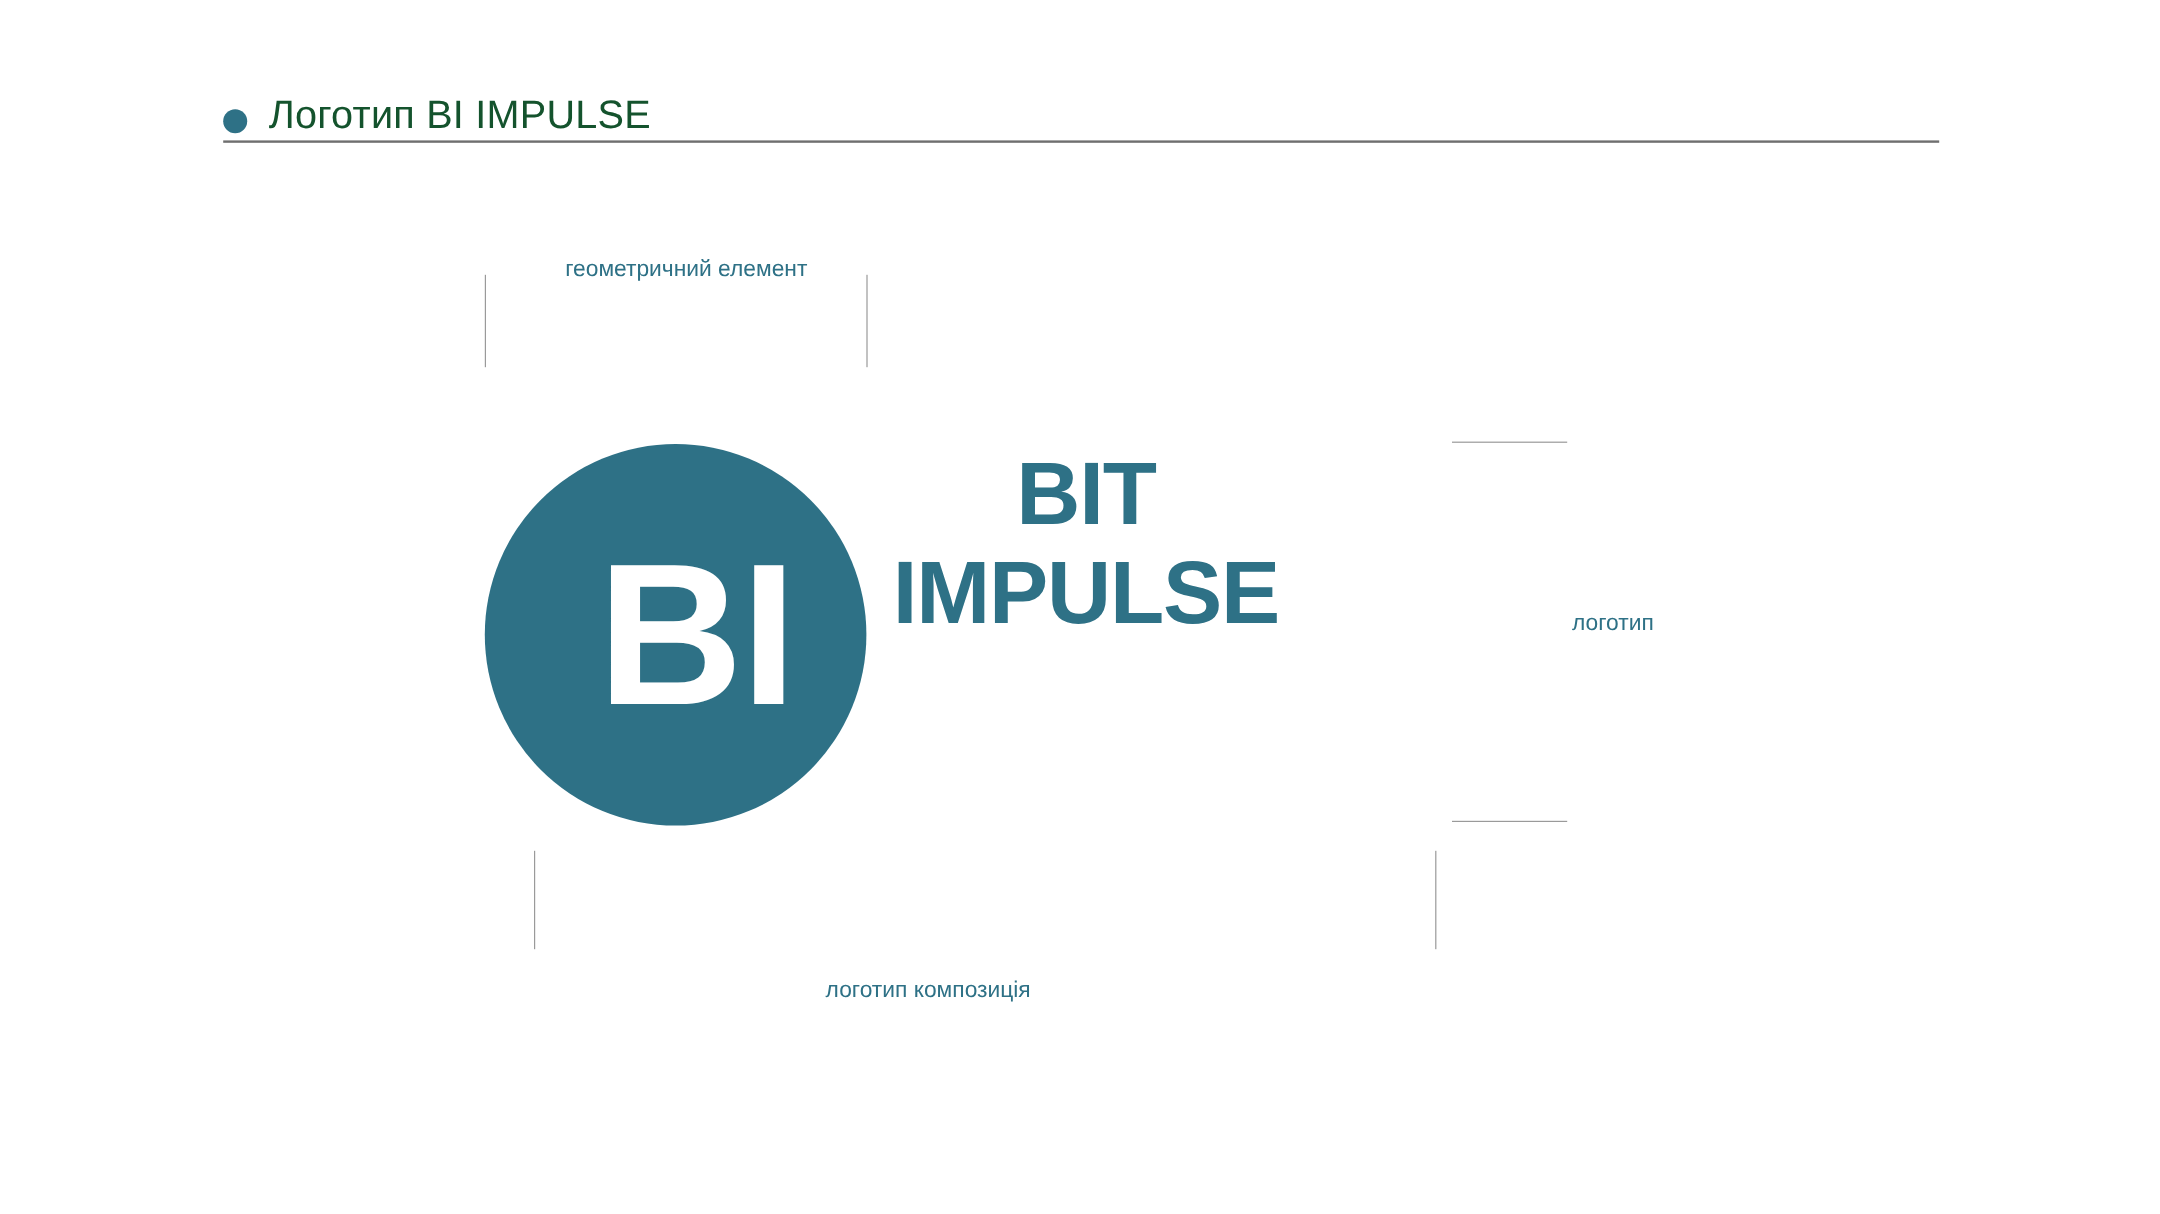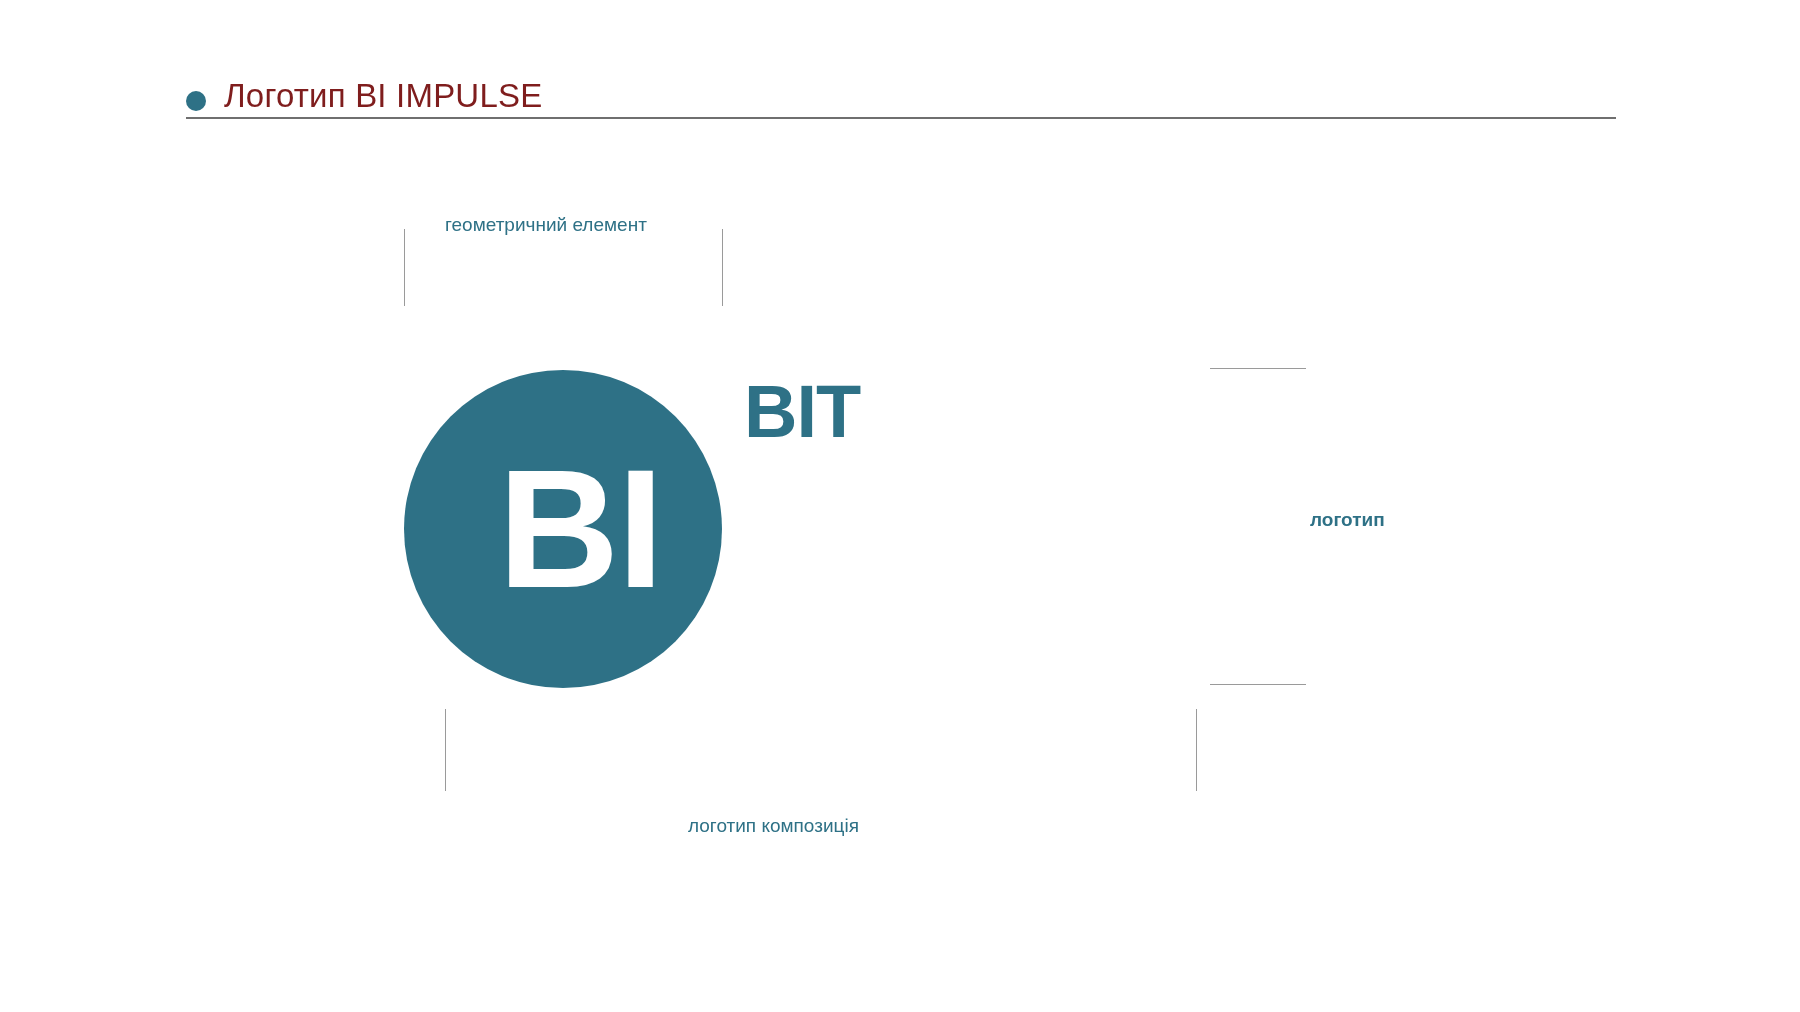--- a/index.html
+++ b/index.html
@@ -33,21 +33,21 @@
     height: 20px;
     border-radius: 50%;
     background: #2E7186;
   }
   #header-title {
     position: absolute;
     left: 224px;
     top: 76px;
     font-size: 33px;
     line-height: 40px;
-    color: #7f1d1d;
+    color: #14532d;
     letter-spacing: 0.2px;
     white-space: nowrap;
   }
   #header-rule {
     position: absolute;
     left: 186px;
     top: 117px;
     width: 1430px;
     height: 2px;
     background: #6f6f6f;
@@ -73,22 +73,22 @@
   #guide-right-bot  { left: 1210px; top: 684px; width: 96px; }
 
   
   .annot {
     position: absolute;
     font-size: 19px;
     line-height: 24px;
     color: #2E7186;
     white-space: nowrap;
   }
-  #annot-geometric  { left: 445px;  top: 213px; }
-  #annot-logotype   { left: 1310px; top: 508px; font-weight: bold; }
+  #annot-geometric  { left: 471px;  top: 213px; }
+  #annot-logotype   { left: 1310px; top: 508px; }
   #annot-typography { left: 688px;  top: 814px; }
 
   
   #logo-lockup {
     position: absolute;
     left: 404px;
     top: 370px;
   }
   #logo-mark {
     position: absolute;
@@ -162,17 +162,18 @@
   <div class="annot" id="annot-typography">логотип композиція</div>
 
   <div id="logo-lockup">
 
     <div id="logo-mark"></div>
 
     <div id="logo-mark-text">BI</div>
 
     <div id="logo-wordmark">
       <span id="wordmark-line1">BIT</span>
+      <span id="wordmark-line2">IMPULSE</span>
     </div>
 
   </div>
 
 </div>
 
 </body></html>

